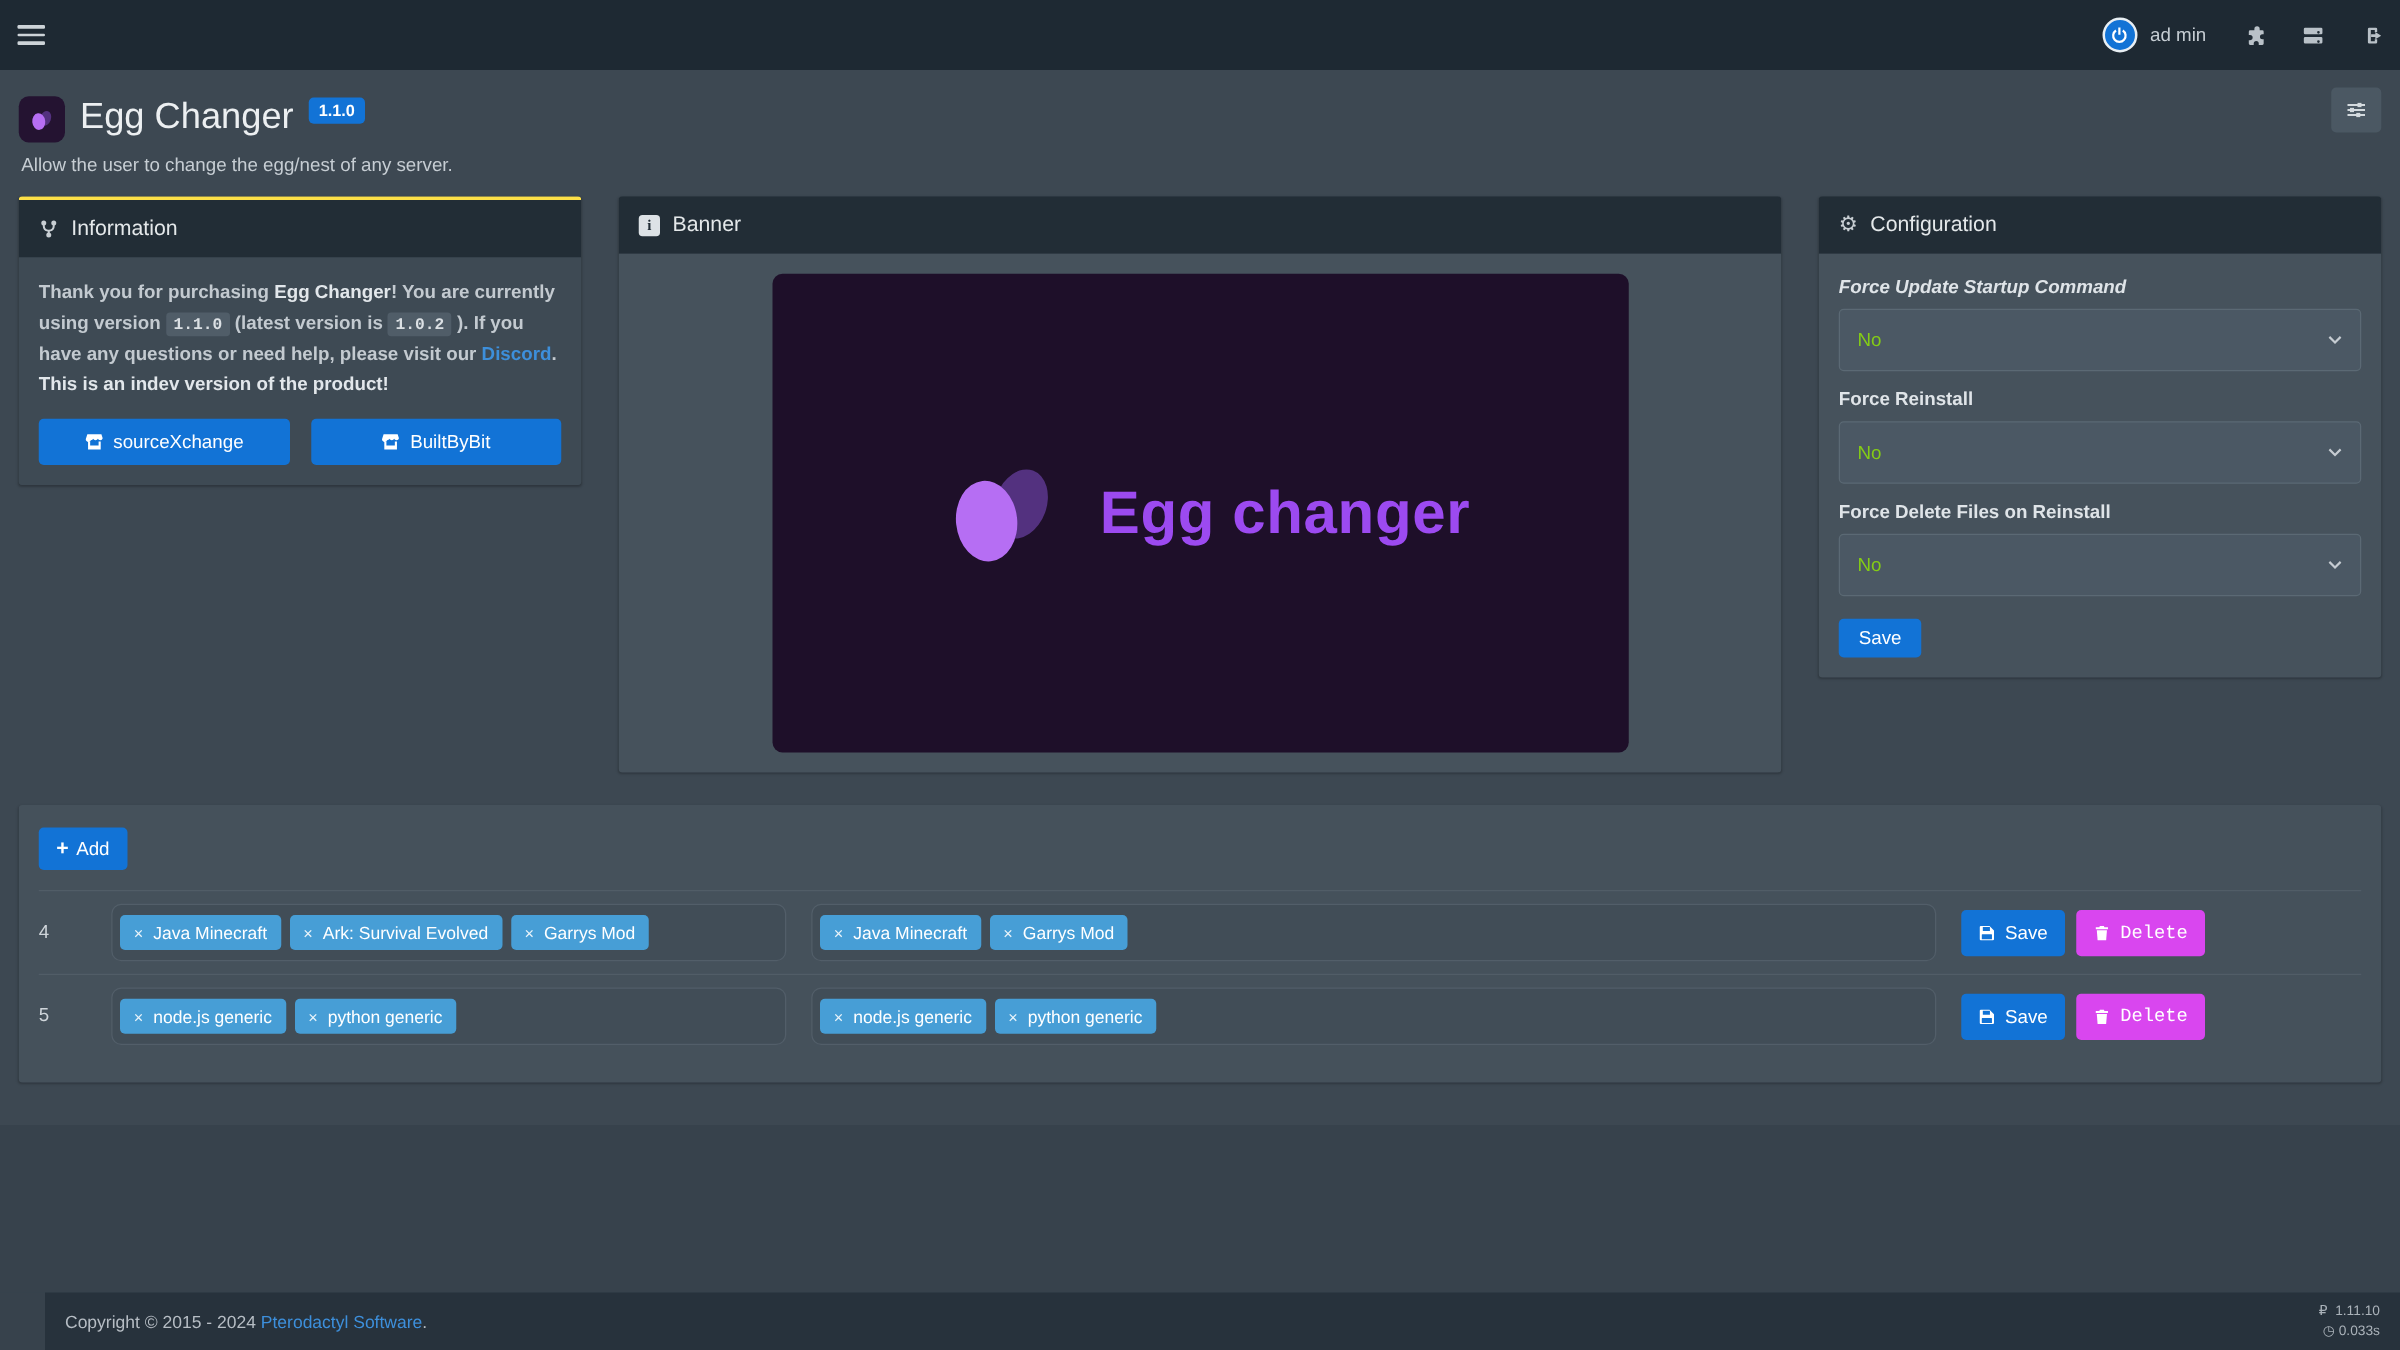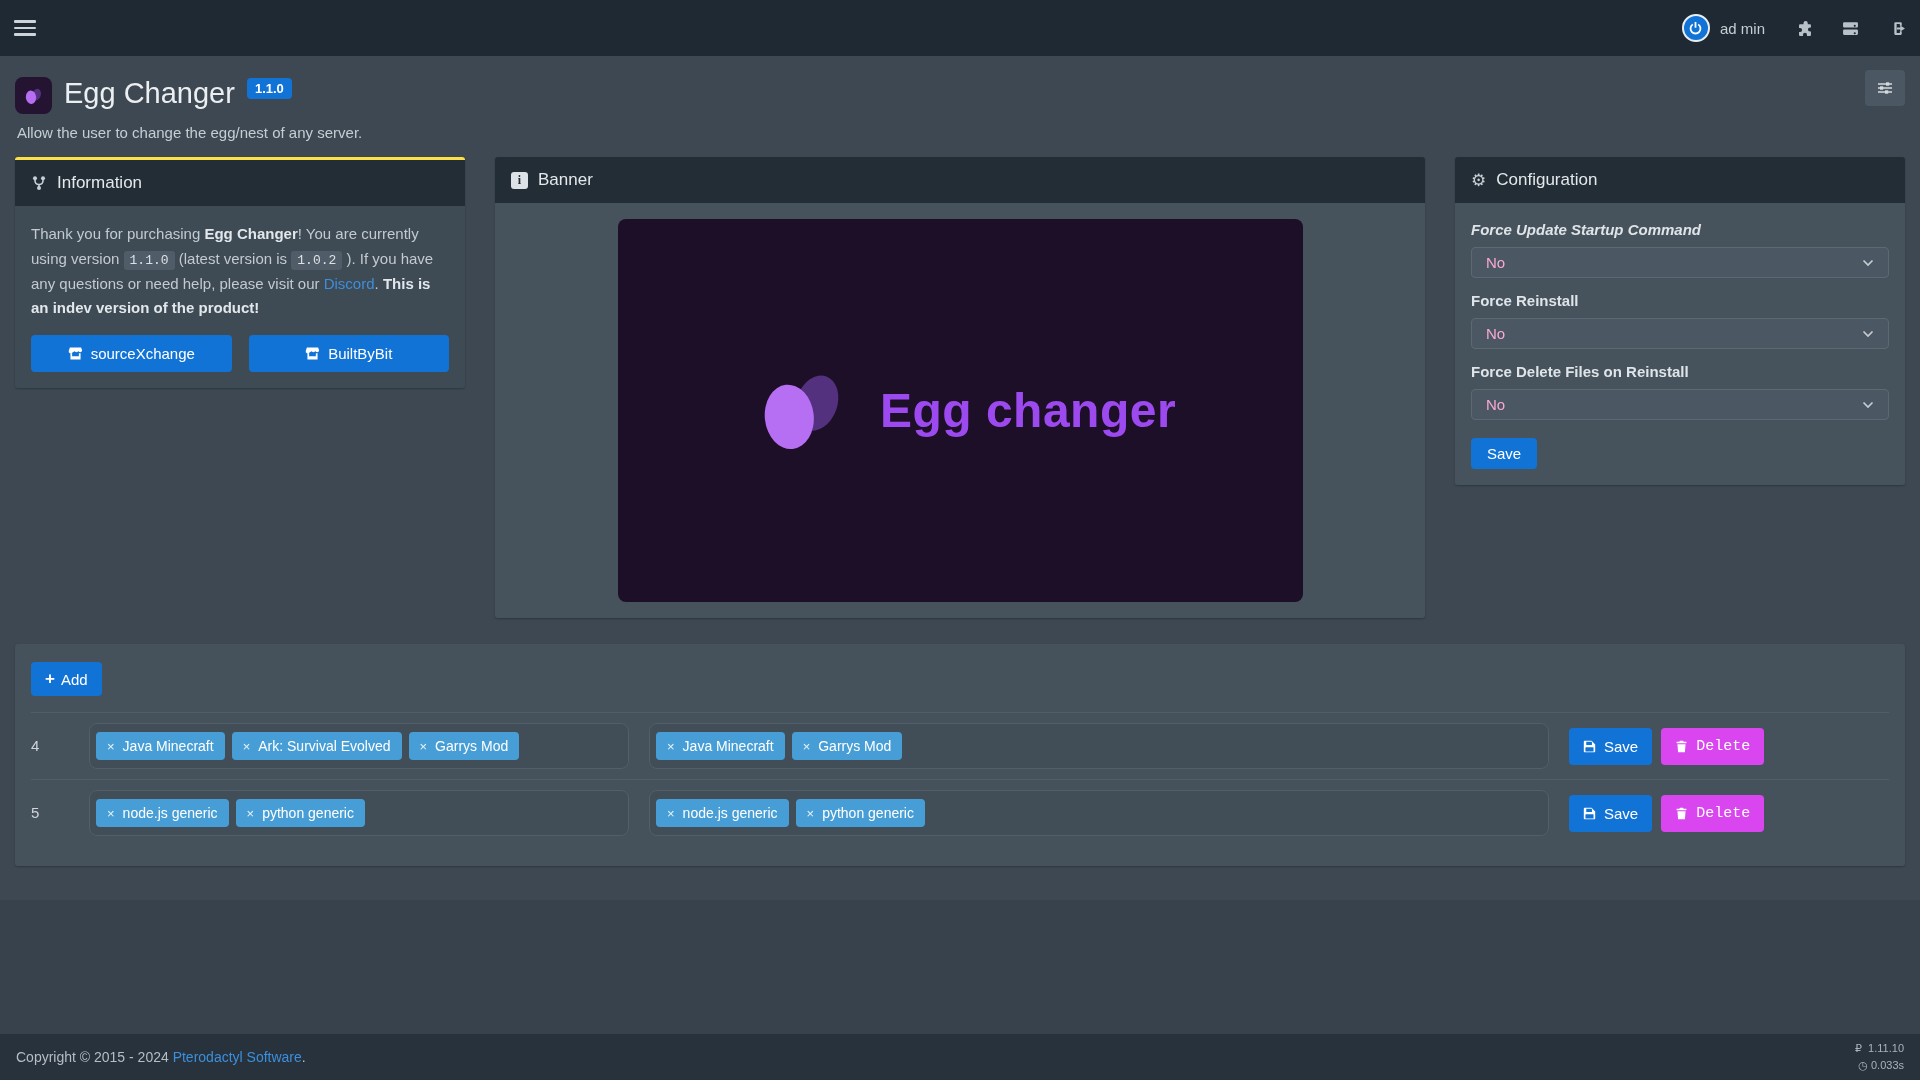--- a/index.html
+++ b/index.html
@@ -70,21 +70,21 @@
   .panel-info { border-top: 3px solid #fde047; }
   .panel-info .panel-body { background: #3e4a54; }
   .hicon { display:flex; align-items:center; color:#c8ced3; flex:none; }
   .info-square {
     width: 17px; height: 17px; background: #dde2e6; border-radius: 3px;
     color: #222d36; font-weight: bold; font-size: 12px; font-family: "Liberation Serif", serif;
     display:flex; align-items:center; justify-content:center;
   }
   .gear-glyph { font-family: "DejaVu Sans", sans-serif; font-size: 17px; line-height: 1; }
   
-  .info-text { font-size: 15px; line-height: 1.65; color: #c3cad0; }
+  .info-text { font-size: 15px; line-height: 1.65; color: #c3cad0; font-weight: bold; }
   .info-text b { color: #e2e7eb; }
   .code {
     font-family: "Liberation Mono", monospace; font-size: 13px;
     background: #505d68; color: #dbe0e4; border-radius: 3px; padding: 2px 6px;
   }
   .link { color: #3d8fdb; text-decoration: none; cursor: pointer; }
   .info-buttons { display: flex; gap: 17px; margin-top: 14px; }
   .btn {
     border: none; border-radius: 4px; cursor: pointer;
     font-family: "Liberation Sans", sans-serif; font-size: 15px; color: #fff;
@@ -98,23 +98,23 @@
   .banner-img {
     width: 685px; height: 383px; border-radius: 8px;
     background: #1e0f29;
     display: flex; align-items: center; justify-content: center; gap: 18px;
   }
   .banner-text { color: #9c4af0; font-size: 48px; font-weight: bold; letter-spacing: .5px; }
   
   .form-label { font-size: 15px; font-weight: bold; color: #dfe4e8; margin: 14px 0 9px; }
   .form-label:first-child { margin-top: 2px; font-style: italic; }
   .select {
-    height: 31px; width: 100%;
+    height: 50px; width: 100%;
     background: #4b5864; border: 1px solid #5b6974; border-radius: 4px;
-    color: #f9a8d4; font-size: 15px;
+    color: #84cc16; font-size: 15px;
     display: flex; align-items: center; padding: 0 14px; cursor: pointer; gap: 19px;
   }
   .select .chev { margin-left: auto; color: #c6ccd2; display:flex; }
   .btn-save-config { height: 31px; padding: 0 16px; margin-top: 18px; }
   
   .egg-rules-wrap { padding: 0 15px; margin-top: 26px; }
   .panel-rules .panel-body { background: #45515b; padding: 16px 16px 20px; }
   .btn-add { height: 34px; padding: 0 14px; margin: 2px 0 16px; }
   .plus-glyph { font-size: 17px; font-weight: bold; margin-right: -2px; }
   .rules-table { width: 100%; }
@@ -138,21 +138,21 @@
     display: inline-flex; align-items: center; gap: 8px; cursor: default;
   }
   .tag .tag-x { font-size: 13px; color: #eaf4fa; cursor: pointer; line-height: 1; }
   .cell-actions { display: flex; gap: 9px; }
   .btn-row { height: 37px; padding: 0 14px; }
   
   .below-content { flex: 1; background: #37424c; }
   .footer {
     height: 46px; flex: none; background: #27323c;
     display: flex; align-items: center; padding: 0 16px;
-    font-size: 14px; color: #b6bdc4;
+    font-size: 14px; color: #b6bdc4; margin-left: 36px;
   }
   .footer-right {
     margin-left: auto; text-align: right;
     font-size: 11px; color: #aab2b9; line-height: 16px;
   }
   .glyph { font-family: "DejaVu Sans", sans-serif; }
   svg { display: block; }
 </style>
 </head>
 <body>

